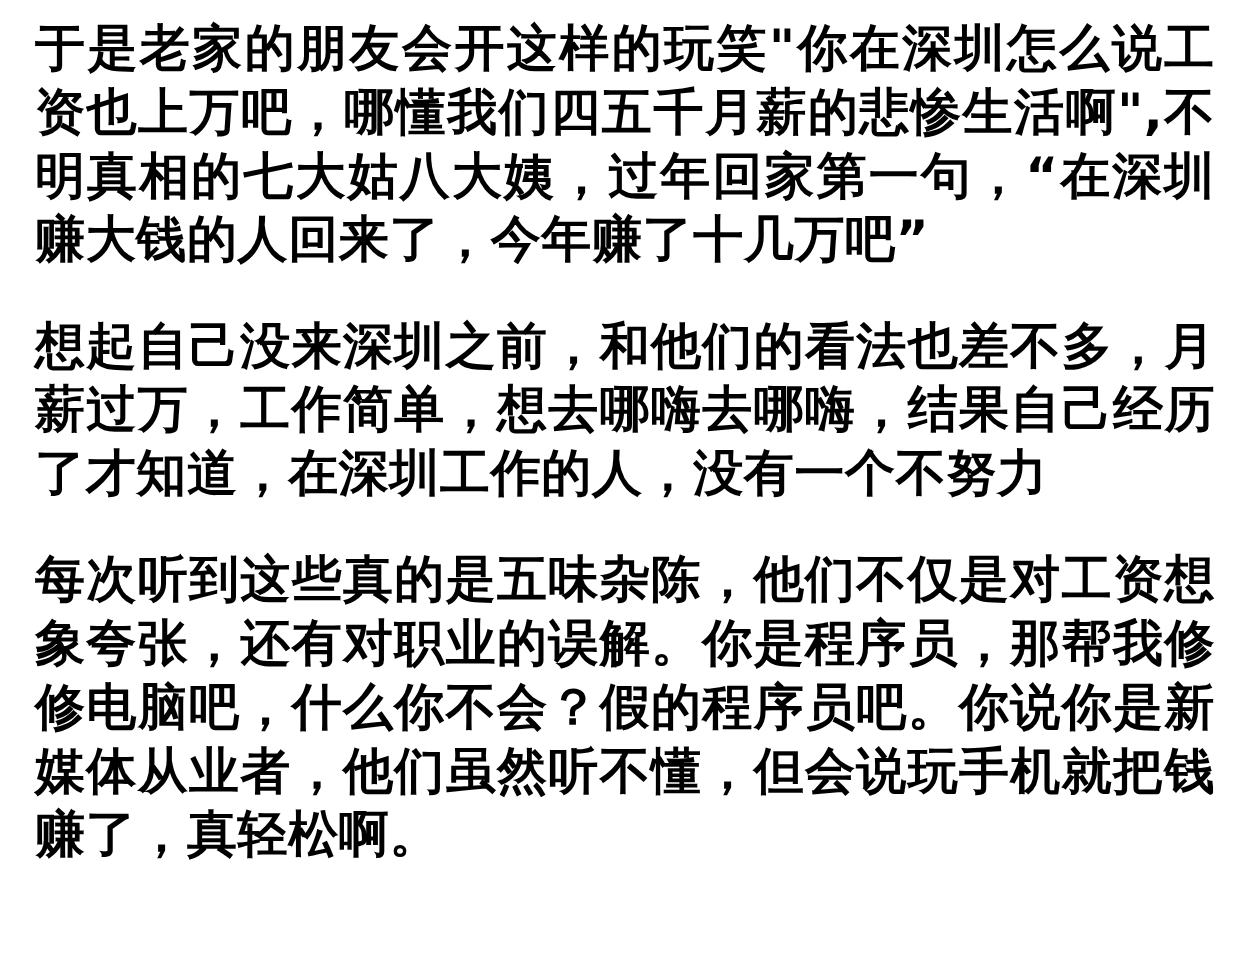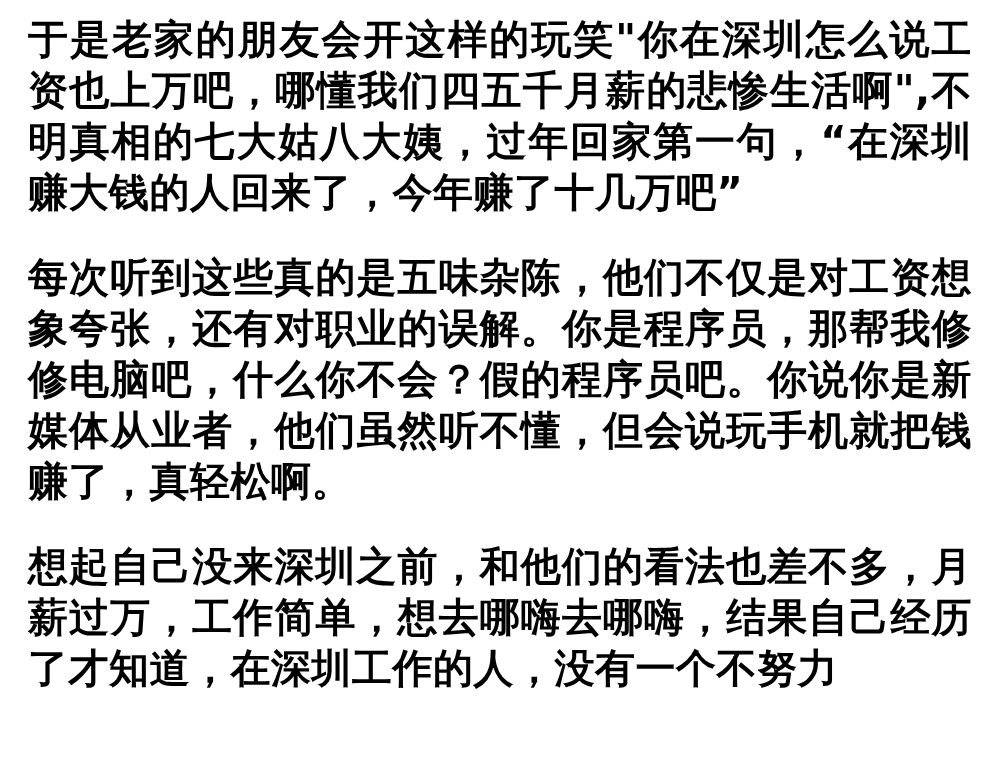--- a/index.html
+++ b/index.html
@@ -35,15 +35,15 @@
   }
   .para:last-child {
     margin-bottom: 0;
   }
 </style>
 </head>
 <body>
 
 <div class="page">
   <p class="para">于是老家的朋友会开这样的玩笑"你在深圳怎么说工资也上万吧，哪懂我们四五千月薪的悲惨生活啊",不明真相的七大姑八大姨，过年回家第一句，“在深圳赚大钱的人回来了，今年赚了十几万吧”</p>
+  <p class="para">想起自己没来深圳之前，和他们的看法也差不多，月薪过万，工作简单，想去哪嗨去哪嗨，结果自己经历了才知道，在深圳工作的人，没有一个不努力</p>
   <p class="para">每次听到这些真的是五味杂陈，他们不仅是对工资想象夸张，还有对职业的误解。你是程序员，那帮我修修电脑吧，什么你不会？假的程序员吧。你说你是新媒体从业者，他们虽然听不懂，但会说玩手机就把钱赚了，真轻松啊。</p>
-  <p class="para">想起自己没来深圳之前，和他们的看法也差不多，月薪过万，工作简单，想去哪嗨去哪嗨，结果自己经历了才知道，在深圳工作的人，没有一个不努力</p>
 </div>
 
 </body></html>

